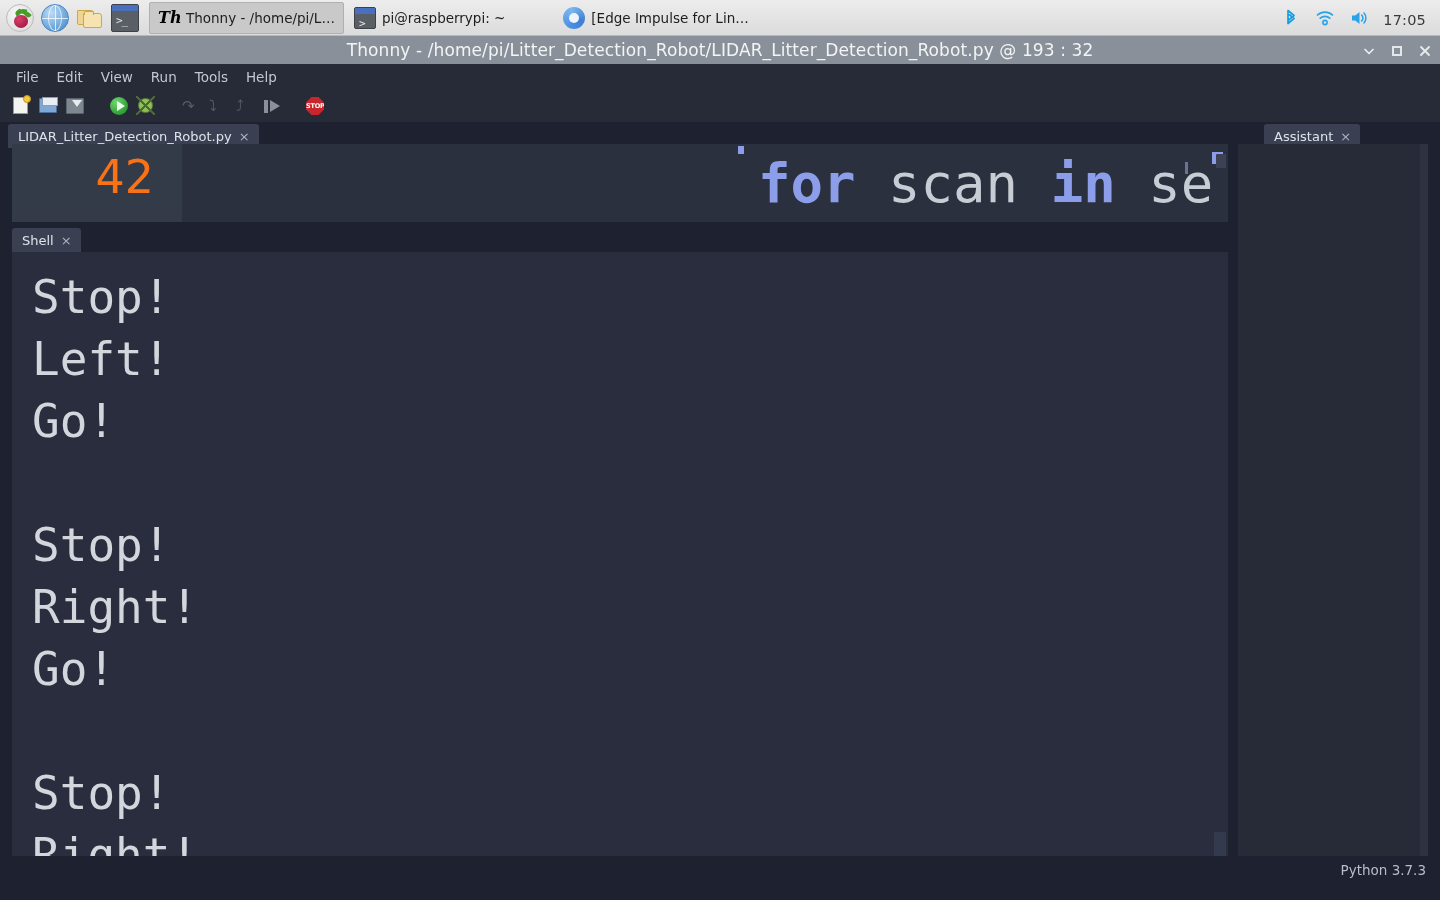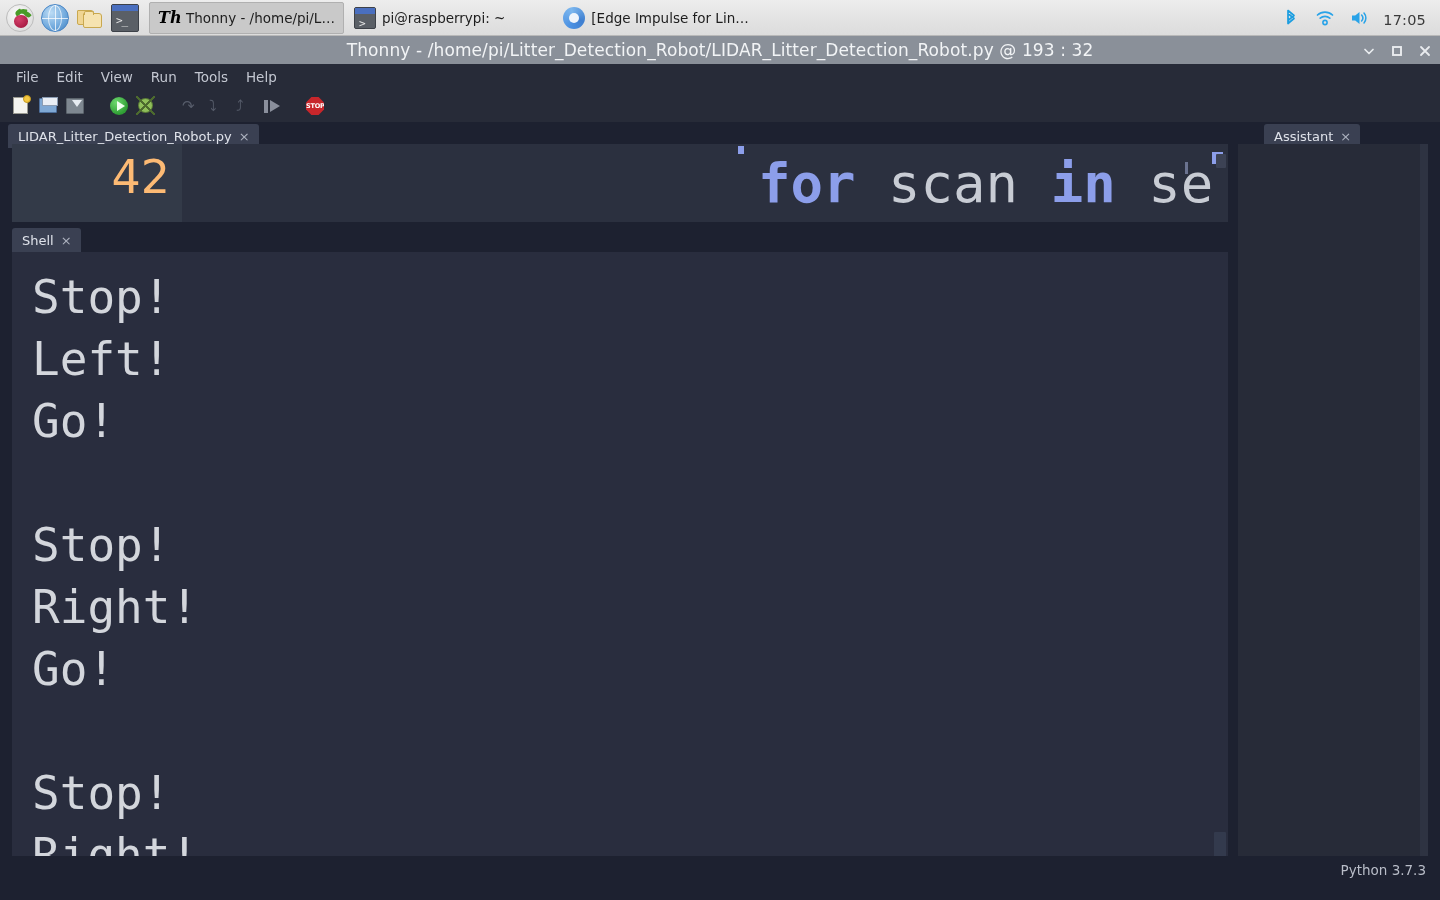--- a/index.html
+++ b/index.html
@@ -110,21 +110,21 @@
     display: flex; align-items: center; gap: 7px;
     height: 24px; padding: 0 9px 0 10px;
     background: #3a4052; border-radius: 3px 3px 0 0;
     font-size: 13px; color: #dfe2ea;
   }
   .tab-close { color: #aeb3c0; font-size: 13px; line-height: 1; }
 
   
   .editor-wrap { position: absolute; left: 12px; top: 22px; width: 1216px; height: 78px; background: #2b303f; display: flex; overflow: hidden; }
   .gutter { width: 170px; background: #333a48; position: relative; flex: 0 0 170px; }
-  .gutter-num { position: absolute; right: 12px; top: 6px; font: 46px "DejaVu Sans", sans-serif; color: #fdba74; }
+  .gutter-num { position: absolute; right: 28px; top: 6px; font: 46px "DejaVu Sans", sans-serif; color: #f97316; }
   .code-area { flex: 1; position: relative; overflow: hidden; }
   .code-line {
     position: absolute; left: 576px; top: 8px; white-space: pre;
     font: 54px "DejaVu Sans Mono", monospace; letter-spacing: 0px;
   }
   .kw { color: #8c9eea; font-weight: bold; }
   .id { color: #c8ccd4; }
   .caret-dot { position: absolute; left: 556px; top: 2px; width: 6px; height: 8px; background: #8c9eea; }
   .caret-dot2 { position: absolute; left: 1030px; top: 8px; width: 11px; height: 12px; background: #8c9eea; }
   .ed-scroll-thumb { position: absolute; right: 2px; top: 10px; width: 10px; height: 14px; background: #3c4254; border-radius: 1px; }

